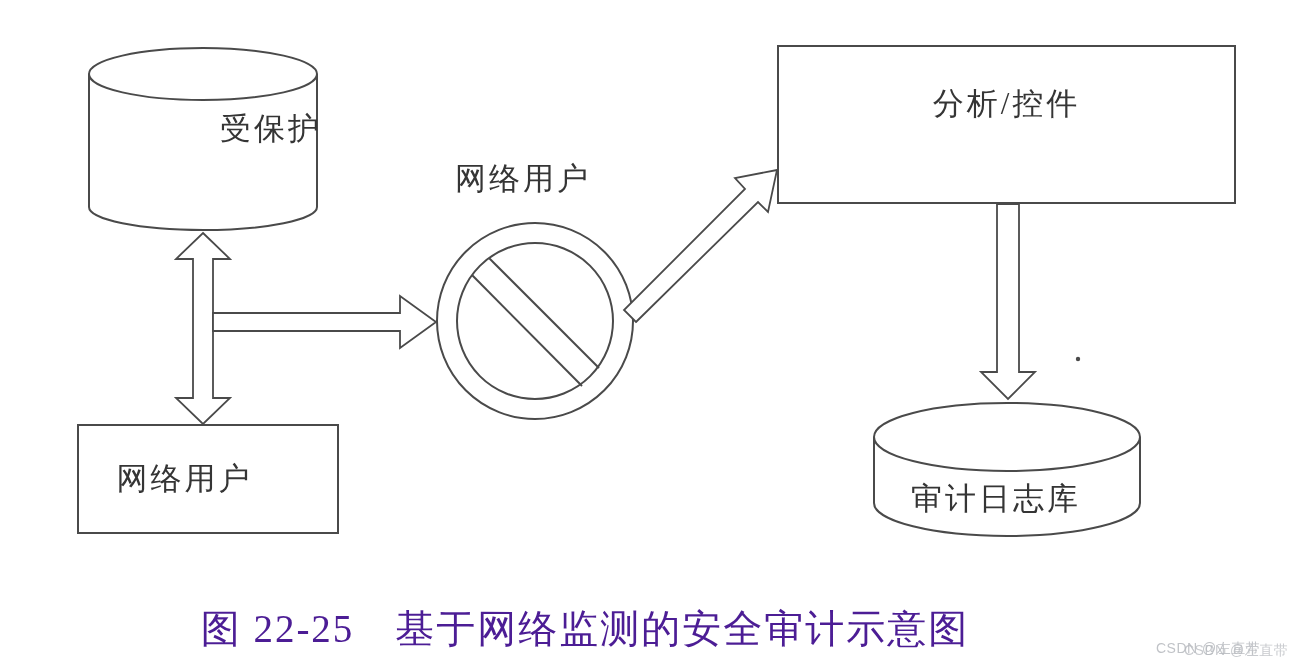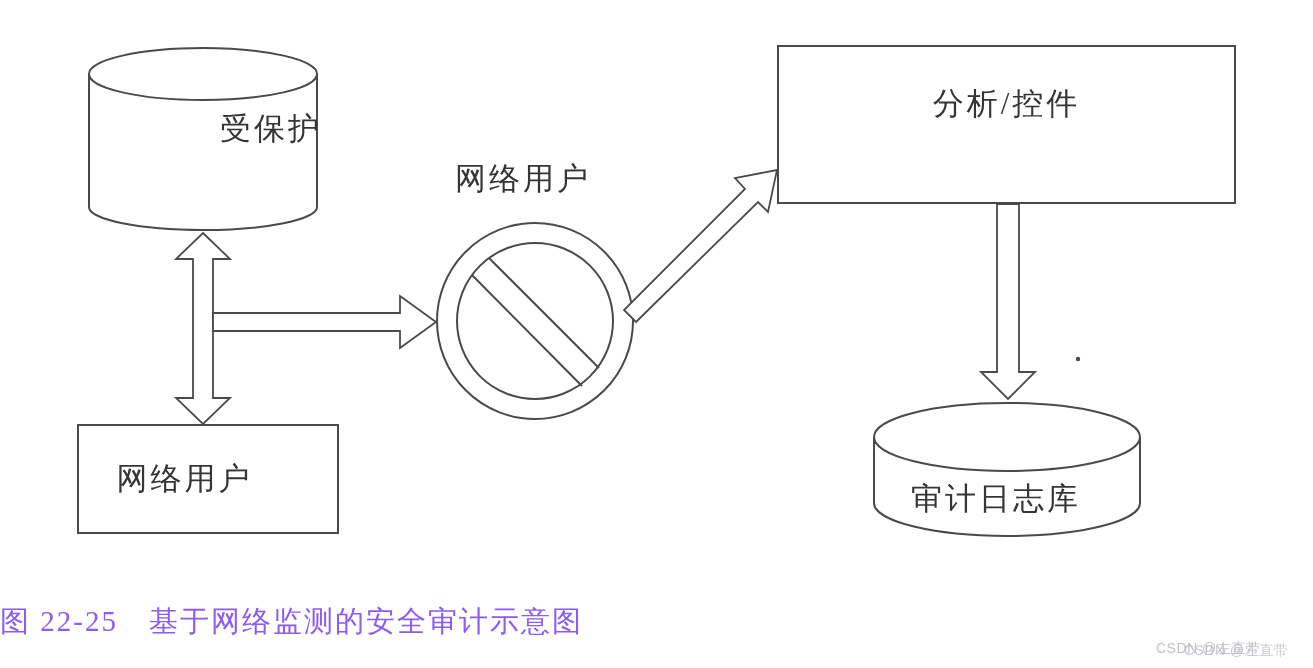--- a/index.html
+++ b/index.html
@@ -38,23 +38,23 @@
     letter-spacing: 3px;
     text-align: center;
     line-height: 42px;
     white-space: nowrap;
   }
   .caption {
     position: absolute;
     left: 0;
     top: 602px;
     width: 1170px;
-    text-align: left;
-    color: #8b5cf6;
-    font-size: 29px;
+    text-align: center;
+    color: #4c1d95;
+    font-size: 39px;
     letter-spacing: 2px;
   }
   .watermark {
     position: absolute;
     color: #b6b9be;
     font-size: 14px;
     font-family: "Liberation Sans", "DejaVu Sans", sans-serif;
     letter-spacing: 0.5px;
     white-space: nowrap;
   }

